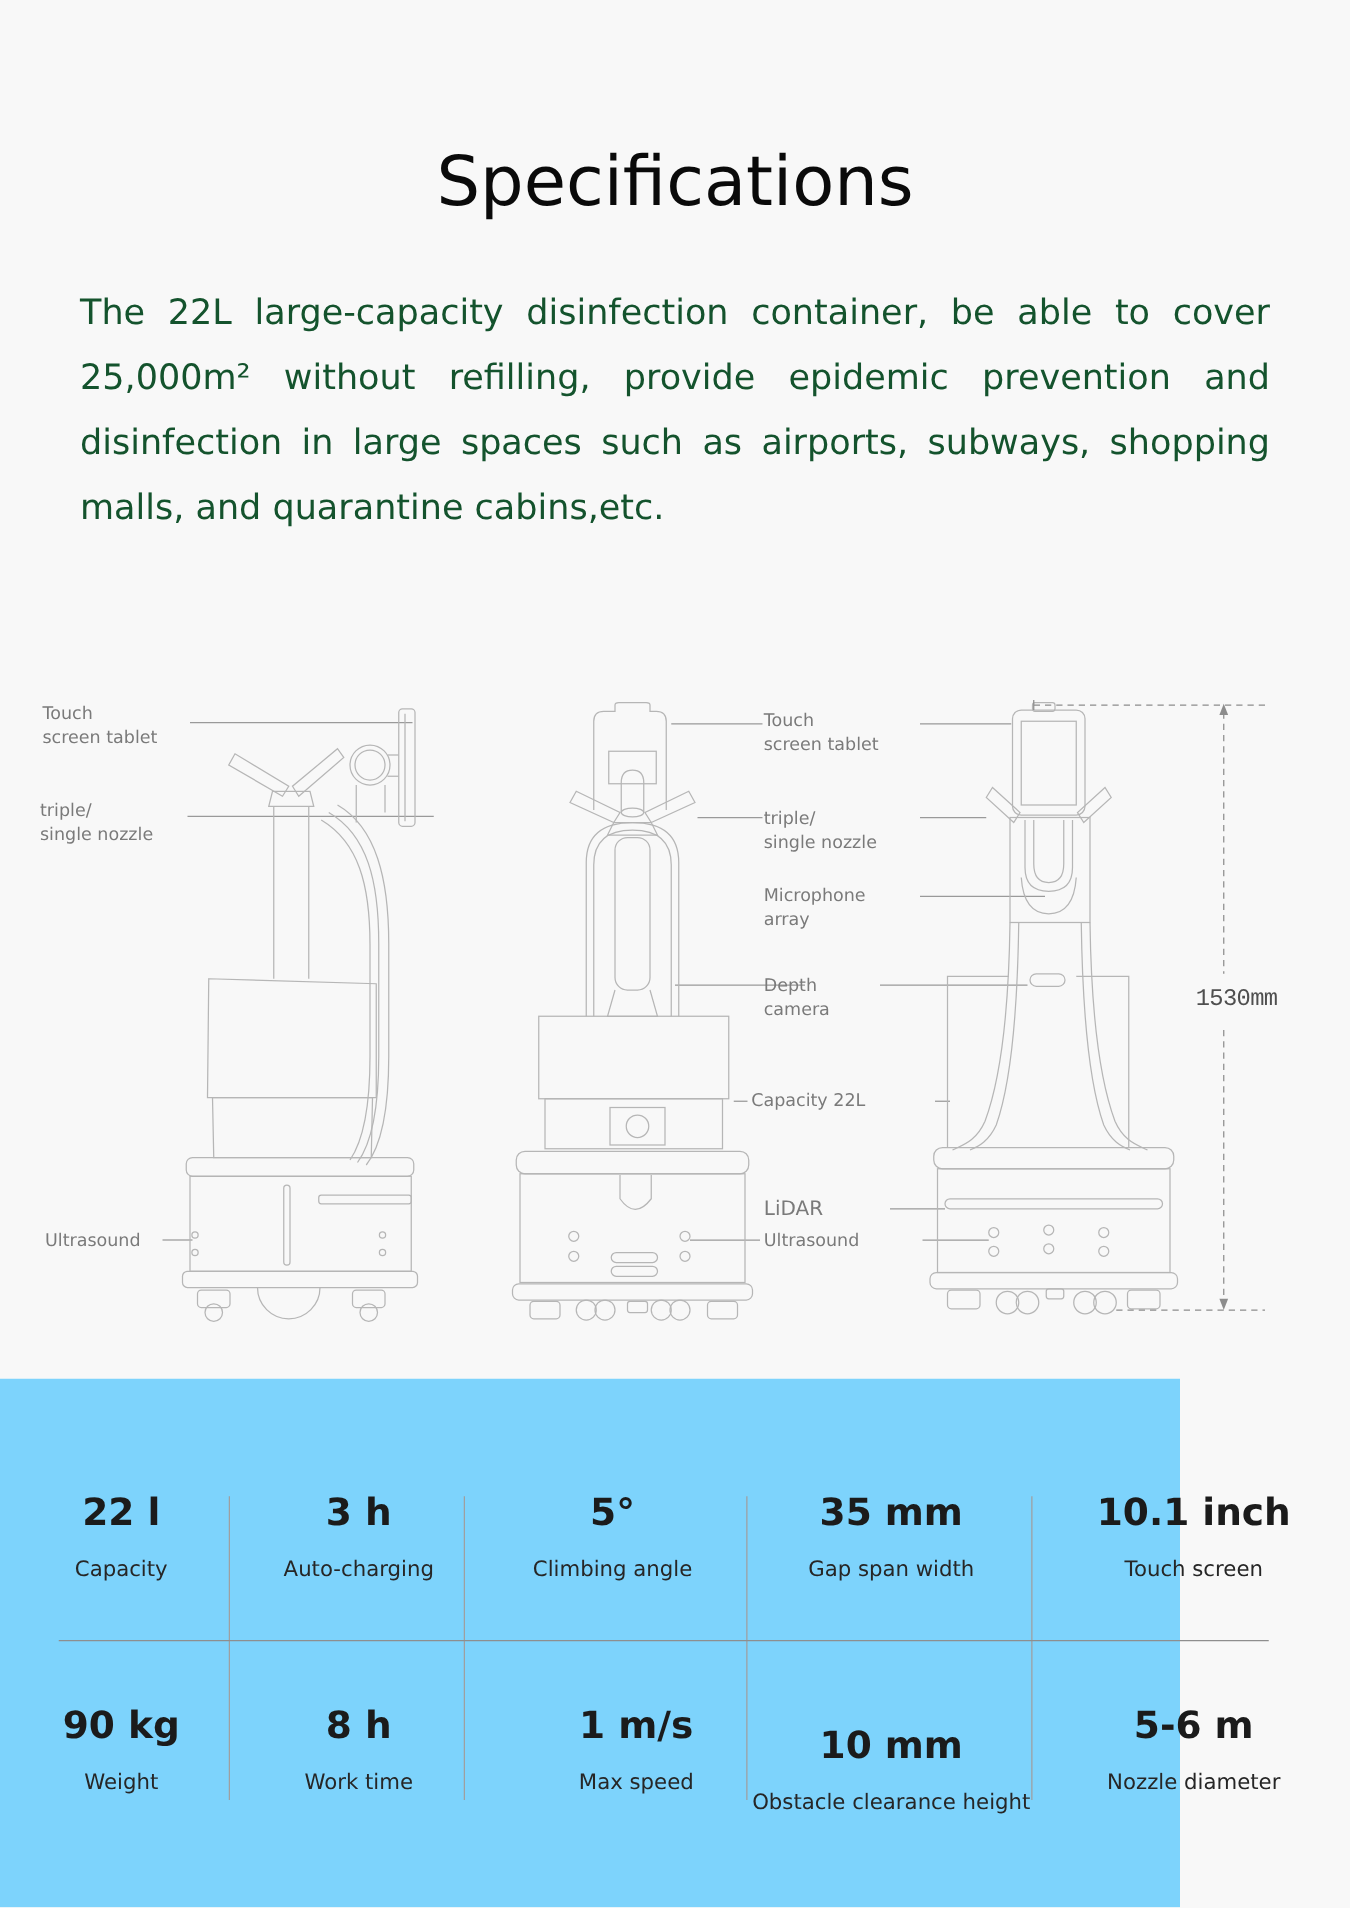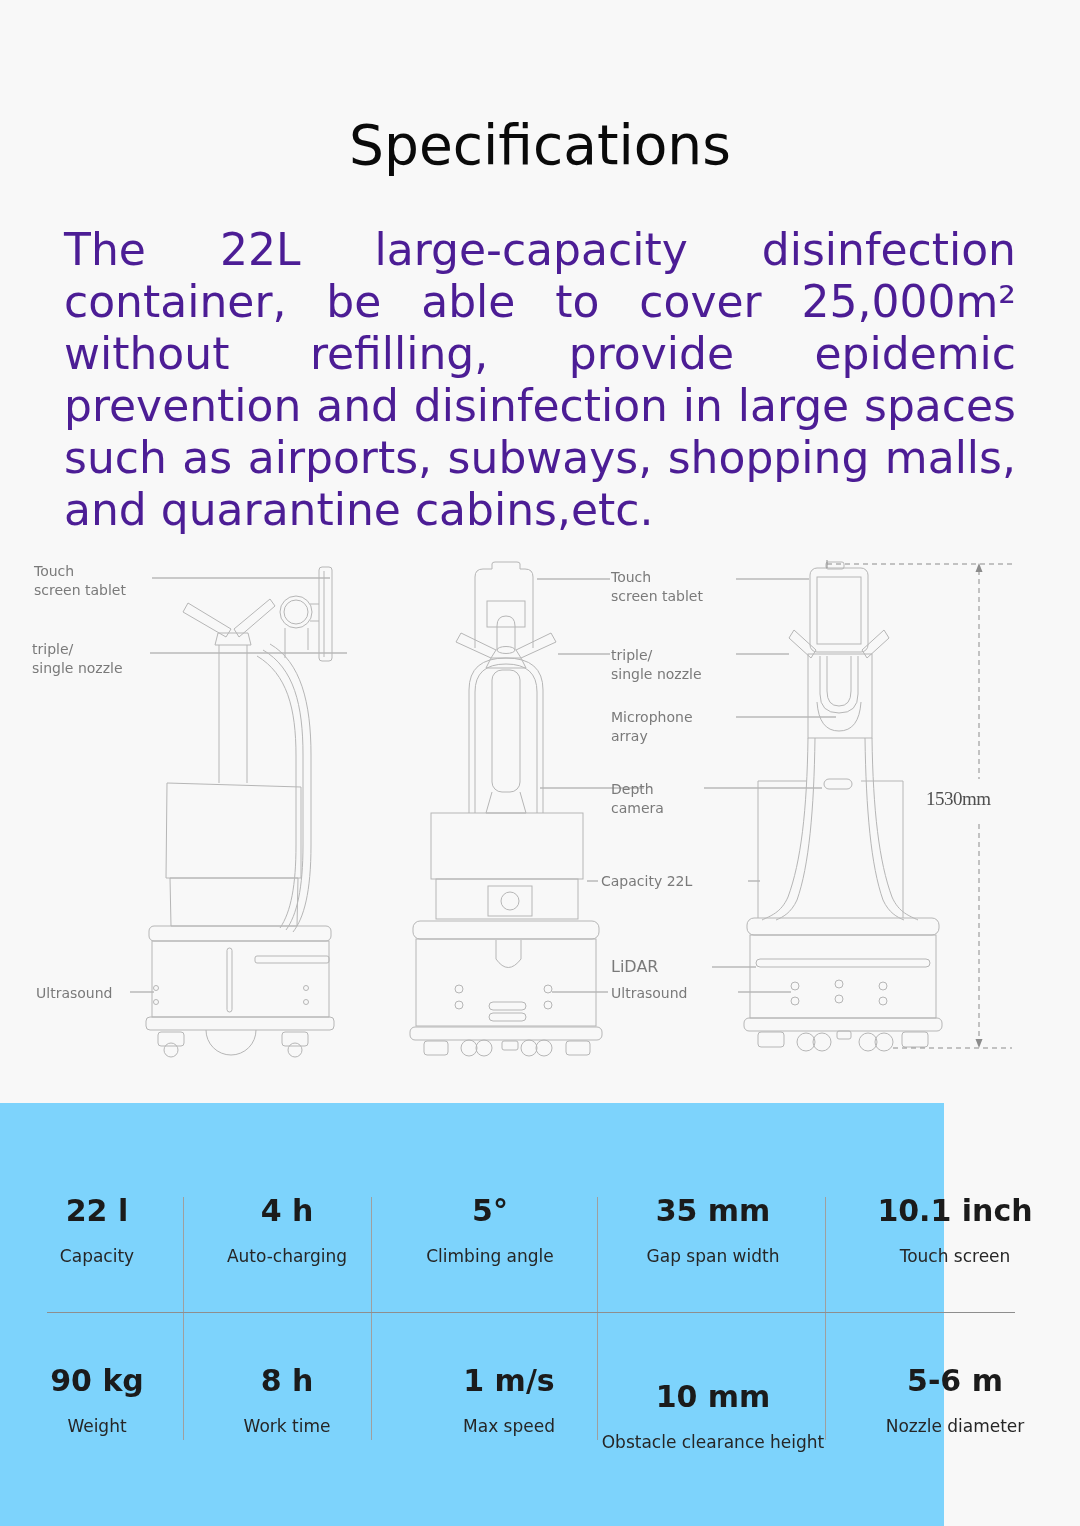--- a/index.html
+++ b/index.html
@@ -1,31 +1,31 @@
 <!DOCTYPE html>
 <html><head>
 <meta charset="utf-8">
 <style>
   html,body{margin:0;padding:0;background:#f8f8f8;}
   .page{position:relative;width:1080px;height:1526px;background:#f8f8f8;overflow:hidden;
         font-family:"DejaVu Sans",sans-serif;padding-left:19px;}
   .title{position:absolute;top:112px;left:0;width:1080px;margin:0;text-align:center;
          font-size:55px;line-height:66px;font-weight:400;color:#0a0a0a;}
   .desc{position:absolute;top:224px;left:64px;width:952px;margin:0;
-        font-size:44px;line-height:52px;color:#4c1d95;text-align:justify;}
+        font-size:28px;line-height:52px;color:#14532d;text-align:justify;}
   .diagram{position:absolute;left:0;top:0;}
   .diagram .robot *{stroke:#b6b6b6;fill:none;stroke-width:1;}
   .diagram .callouts path{stroke:#9a9a9a;fill:none;stroke-width:1;}
   .diagram .dim path{stroke:#8c8c8c;fill:none;stroke-width:1;stroke-dasharray:5 4;}
   .diagram .dim path.solid{stroke-dasharray:none;}
   .diagram .dim path.arrow{fill:#8c8c8c;stroke:none;stroke-dasharray:none;}
   .lbl{position:absolute;font-size:14px;line-height:19px;color:#7a7a7a;
        text-align:left;white-space:pre-line;}
-  .dim-lbl{position:absolute;top:788px;left:926px;width:96px;text-align:left;
-           font-family:Liberation Serif, serif;font-size:19px;letter-spacing:-0.5px;color:#4f4f4f;}
+  .dim-lbl{position:absolute;top:788px;left:926px;width:96px;text-align:right;
+           font-family:Liberation Mono, monospace;font-size:19px;letter-spacing:-0.5px;color:#4f4f4f;}
   .specs{position:absolute;left:0;top:1103px;width:944px;height:423px;background:#7dd3fc;}
   .vdiv{position:absolute;top:94px;width:1px;height:243px;background:#9f9f9f;}
   .hrule{position:absolute;top:209px;left:47px;width:968px;height:1px;background:#8e8e8e;}
   .cell{position:absolute;width:260px;text-align:center;}
   .cell.wide{width:280px;margin-top:16px;}
   .cell .val{font-size:30px;line-height:40px;font-weight:700;color:#1b1b1b;}
   .cell .lab{font-size:17px;line-height:22px;margin-top:14px;color:#262626;}
 </style>
 </head>
 <body>
@@ -195,21 +195,21 @@
     <div class="vdiv" style="left:371px"></div>
     <div class="vdiv" style="left:597px"></div>
     <div class="vdiv" style="left:825px"></div>
     <div class="hrule"></div>
 
     <div class="cell" style="top:88px;left:-33px">
       <div class="val">22 l</div>
       <div class="lab">Capacity</div>
     </div>
     <div class="cell" style="top:88px;left:157px">
-      <div class="val">4 h</div>
+      <div class="val">3 h</div>
       <div class="lab">Auto-charging</div>
     </div>
     <div class="cell" style="top:88px;left:360px">
       <div class="val">5°</div>
       <div class="lab">Climbing angle</div>
     </div>
     <div class="cell" style="top:88px;left:583px">
       <div class="val">35 mm</div>
       <div class="lab">Gap span width</div>
     </div>

